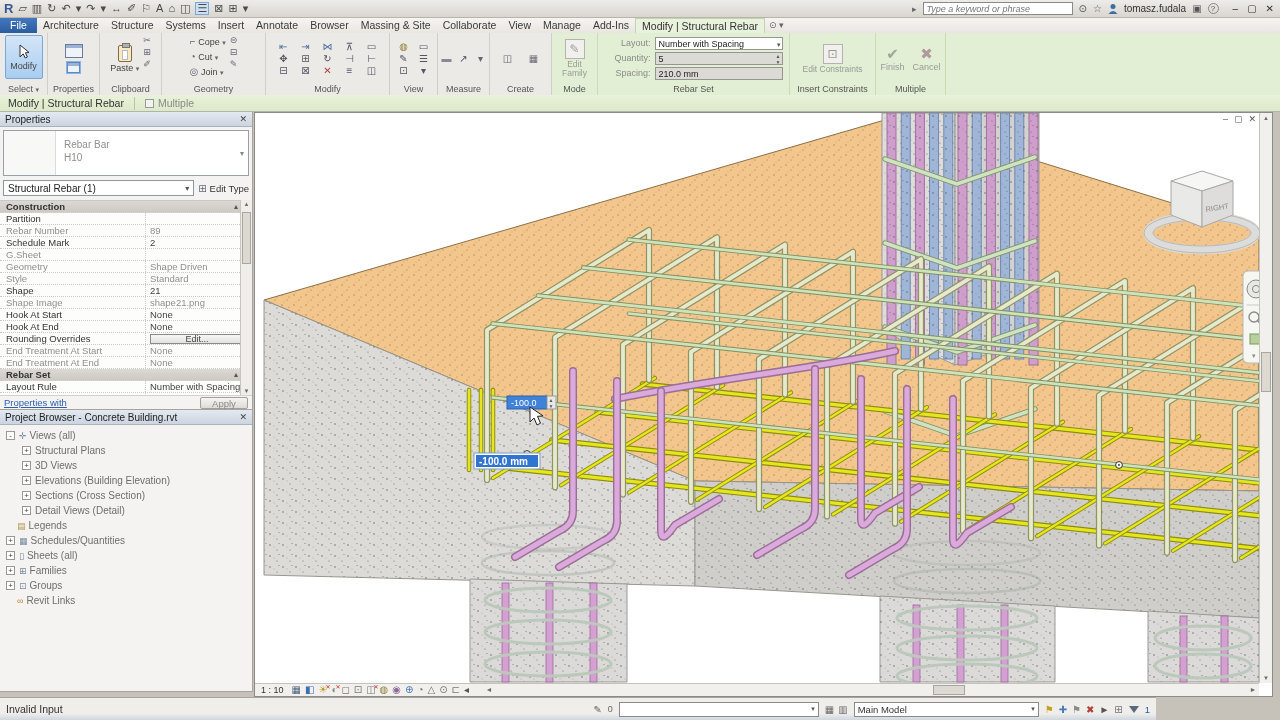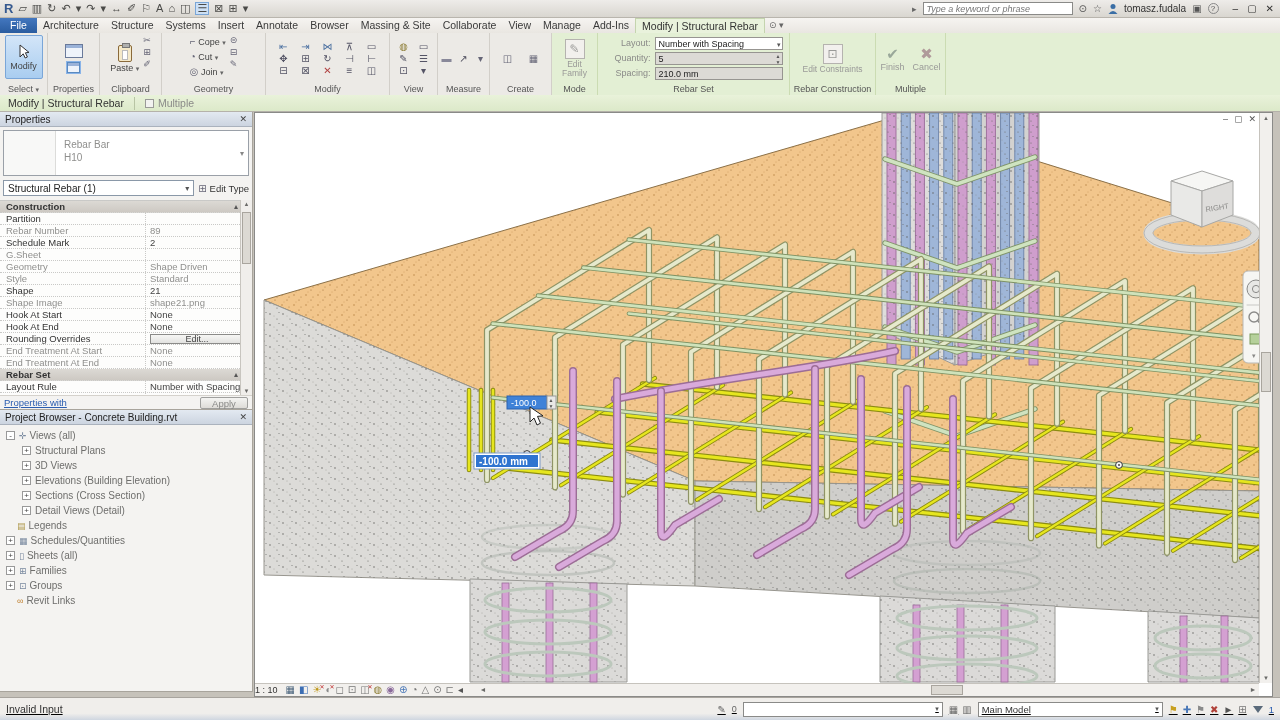--- a/index.html
+++ b/index.html
@@ -109,30 +109,30 @@
   .titem .expander{width:9px;height:9px;border:1px solid #999;background:#fff;font-size:8px;line-height:7px;text-align:center;color:#444;margin-right:4px;flex:none;}
   .titem .noexp{width:11px;flex:none;}
   .titem .ticon{font-size:9px;margin-right:3px;}
 
   
   #canvas{position:absolute;left:254px;top:112px;width:1019px;height:585px;background:#fff;border:1px solid #8a8a88;}
   #scene{position:absolute;left:0;top:0;}
   #view-winbtns{position:absolute;top:1px;right:16px;display:flex;gap:6px;font-size:9px;color:#555;z-index:5;}
   #vscroll{position:absolute;right:0;top:0;bottom:13px;width:13px;background:#f2f0ed;border-left:1px solid #c6c3bd;}
   #bottomstrip{position:absolute;left:0;right:13px;bottom:0;height:13px;background:#f2f0ed;border-top:1px solid #c6c3bd;display:flex;align-items:center;}
-  #viewbar{display:flex;align-items:flex-start;gap:4px;}
+  #viewbar{display:flex;align-items:flex-start;gap:4px;padding-left:6px;}
   #vscale{font-size:9px;color:#333;margin-right:4px;}
   #viewbar .vci{font-size:10px;line-height:10px;position:relative;}
   #viewbar .vci i{position:absolute;right:-3px;top:-3px;font-style:normal;font-size:6px;color:#c03030;}
   #hscroll{flex:1;position:relative;height:100%;margin-left:14px;}
   #hscroll .harrow{position:absolute;top:0;bottom:0;width:12px;text-align:center;font-size:7px;color:#6a6a68;line-height:12px;}
   #hthumb{position:absolute;top:1px;height:10px;left:58%;width:32px;background:#dcd9d3;border:1px solid #a9a59e;}
 
   
-  #statusbar{position:absolute;left:0;top:697px;width:1280px;height:23px;background:linear-gradient(#f0eeeb 0 70%,#cfd6e0);border-top:1px solid #a8a49e;display:flex;align-items:center;padding:0 6px;gap:7px;text-decoration:underline;}
+  #statusbar{position:absolute;left:0;top:697px;width:1156px;height:23px;background:linear-gradient(#f0eeeb 0 70%,#cfd6e0);border-top:1px solid #a8a49e;display:flex;align-items:center;padding:0 6px;gap:7px;}
   #status-msg{font-size:10.5px;color:#333;}
   #sb-right{margin-left:auto;display:flex;align-items:center;gap:6px;}
   .sb-ic{font-size:10px;color:#666;}
   .sb-select{height:15px;border:1px solid #8a8a88;background:#fff;font-size:9.5px;color:#333;display:flex;align-items:center;padding:0 3px;}
   .sb-select .dd{margin-left:auto;font-size:7px;color:#555;}
   #funnel{width:0;height:0;border-left:5px solid transparent;border-right:5px solid transparent;border-top:7px solid #5a6a7a;}
   #filter-count{font-size:9.5px;color:#2a5db0;}
 </style>
 </head>
 <body>
@@ -301,21 +301,21 @@
         <span class="rlab">Spacing:</span>
         <span class="rfield"><span>210.0 mm</span></span>
       </div>
       <div class="plabel">Rebar Set</div>
     </div>
     <div class="panel" style="width:86px">
       <div class="col" style="align-self:center">
         <div class="efam-ic">⊡</div>
         <span class="dis" style="font-size:8.5px;text-align:center;line-height:9px">Edit Constraints</span>
       </div>
-      <div class="plabel">Rebar Construction</div>
+      <div class="plabel">Insert Constraints</div>
     </div>
     <div class="panel" style="width:70px">
       <div class="fincan">
         <div class="fc">
               <span class="g" style="color:#9aa89a">✔</span>
               <span>Finish</span>
             </div>
         <div class="fc">
               <span class="g" style="color:#b09a9a">✖</span>
               <span>Cancel</span>

